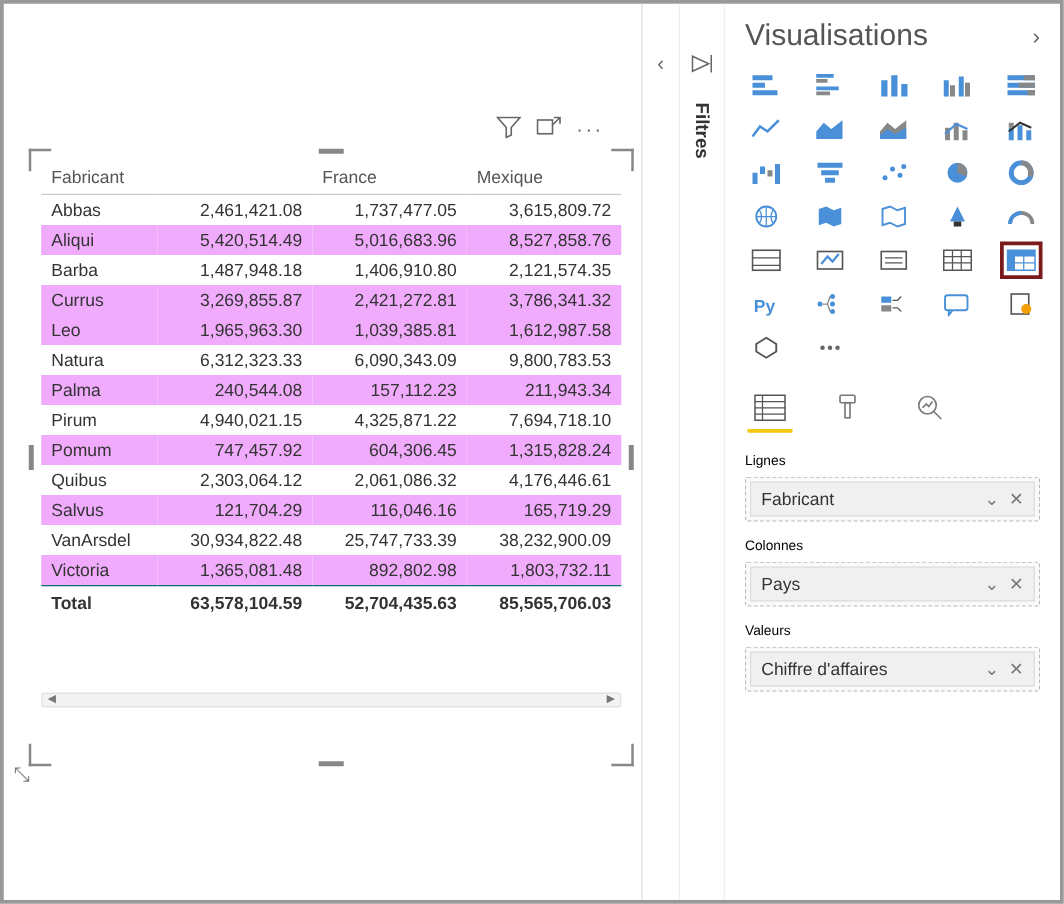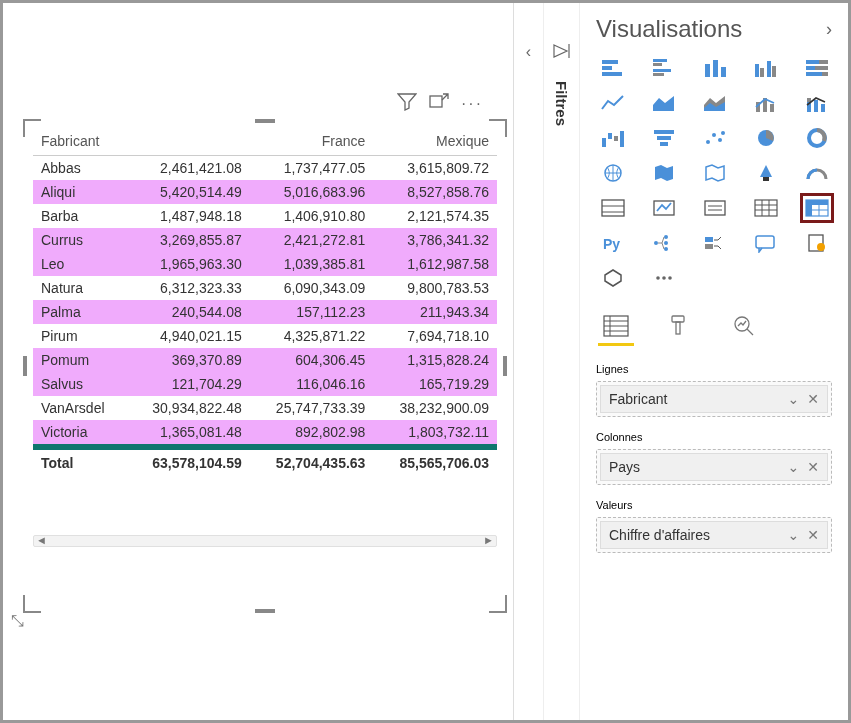--- a/index.html
+++ b/index.html
@@ -64,29 +64,29 @@
     border-collapse: collapse;
     font-size: 14px;
   }
   table.matrix th {
     text-align: left;
     font-weight: 400;
     color: #555;
     padding: 6px 8px;
     border-bottom: 1px solid #ccc;
   }
-  table.matrix th.num { text-align: right; }
+  table.matrix th.num { text-align: left; }
   table.matrix td {
     padding: 4px 8px;
   }
   table.matrix tr.striped td { background: #f0abfc; }
   table.matrix td.num { text-align: right; font-variant-numeric: tabular-nums; }
   table.matrix tr.total td {
     font-weight: 700;
-    border-top: 6px solid #0f766e;
+    border-top: 1px solid #0f766e;
     padding-top: 5px;
   }
   .hscroll {
     position: relative;
     margin-top: 60px;
     height: 12px;
     background: #f3f3f3;
     border: 1px solid #e0e0e0;
     border-radius: 2px;
   }
@@ -303,23 +303,29 @@
                 <td class="num">211,943.34</td>
               </tr>
               <tr>
                 <td>Pirum</td>
                 <td class="num">4,940,021.15</td>
                 <td class="num">4,325,871.22</td>
                 <td class="num">7,694,718.10</td>
               </tr>
               <tr class="striped">
                 <td>Pomum</td>
-                <td class="num">369,370.89</td>
+                <td class="num">747,457.92</td>
                 <td class="num">604,306.45</td>
                 <td class="num">1,315,828.24</td>
+              </tr>
+              <tr>
+                <td>Quibus</td>
+                <td class="num">2,303,064.12</td>
+                <td class="num">2,061,086.32</td>
+                <td class="num">4,176,446.61</td>
               </tr>
               <tr class="striped">
                 <td>Salvus</td>
                 <td class="num">121,704.29</td>
                 <td class="num">116,046.16</td>
                 <td class="num">165,719.29</td>
               </tr>
               <tr>
                 <td>VanArsdel</td>
                 <td class="num">30,934,822.48</td>

